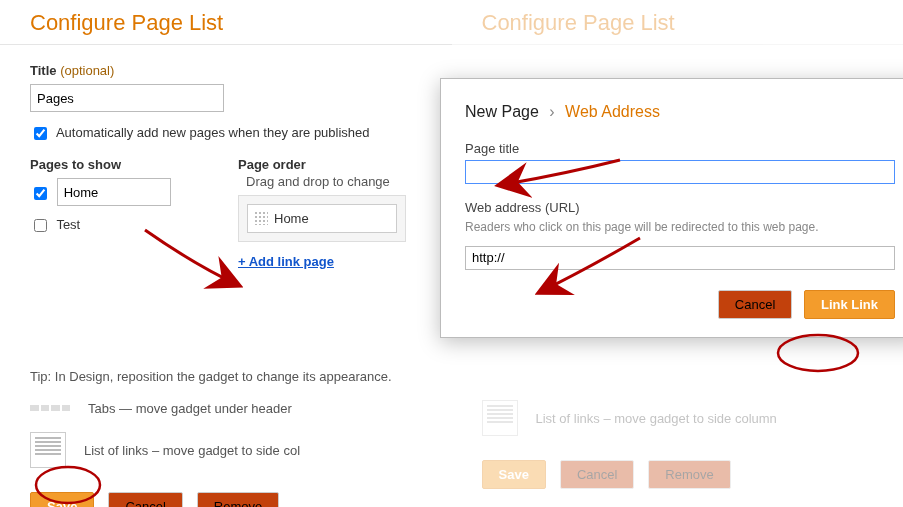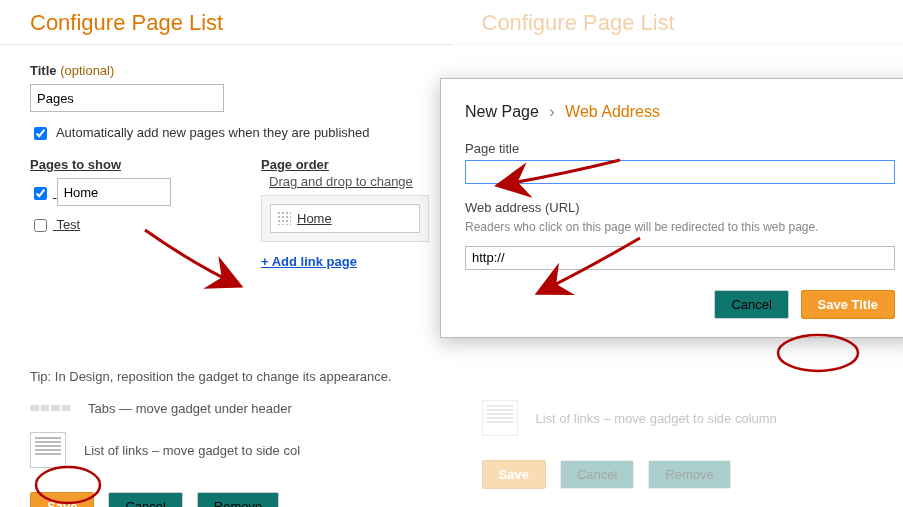--- a/index.html
+++ b/index.html
@@ -34,21 +34,21 @@
   .hr { border-bottom: 1px solid #e5e5e5; margin: 8px -30px 18px -30px; }
   .lbl { font-weight: bold; font-size: 13px; }
   .opt { font-weight: normal; color: #a16207; }
   input.text {
     font: inherit;
     border: 1px solid #bbb;
     padding: 4px 6px;
     height: 18px;
   }
   .row { margin-top: 6px; }
-  .cols { display: flex; gap: 51px; margin-top: 14px; text-decoration: underline; }
+  .cols { display: flex; gap: 28px; margin-top: 14px; }
   .col { flex: 0 0 auto; }
   .chk { vertical-align: middle; margin-right: 6px; }
   .order-box {
     border: 1px solid #ddd;
     background: #f5f5f5;
     padding: 8px;
     width: 150px;
   }
   .order-item {
     border: 1px solid #ccc;
@@ -83,21 +83,21 @@
   .layout-ico.tabs span { flex: 1; height: 6px; background: #ddd; }
   .layout-ico.lines {
     border: 1px solid #ccc; flex-direction: column; gap: 2px;
     width: 26px; height: 26px; padding: 4px;
   }
   .layout-ico.lines span { height: 2px; background: #bbb; width: 100%; }
   .btnbar { margin-top: 24px; display: flex; gap: 14px; align-items: center; }
   button {
     font: inherit;
     border: 1px solid #ccc;
-    background: #0f766e;
+    background: #c2410c;
     padding: 6px 16px;
     cursor: pointer;
     border-radius: 2px;
   }
   button.primary {
     background: #f39c2c;
     border-color: #e0861a;
     color: #fff;
     font-weight: bold;
   }
@@ -242,21 +242,21 @@
   <input class="text focus" value="" style="">
 
   <div style="height:16px"></div>
 
   <span class="mlabel">Web address (URL)</span>
   <div class="mhint">Readers who click on this page will be redirected to this web page.</div>
   <input class="text" value="http://" style="">
 
   <div class="btns">
     <button>Cancel</button>
-    <button class="primary">Save Title</button>
+    <button class="primary">Link Link</button>
   </div>
 </div>
 
 <svg class="anno">
   <defs>
     <marker id="ah" markerWidth="12" markerHeight="12" refX="10" refY="6" orient="auto">
       <path d="M0,0 L12,6 L0,12 L4,6 Z" fill="#b00000"></path>
     </marker>
   </defs>
 

